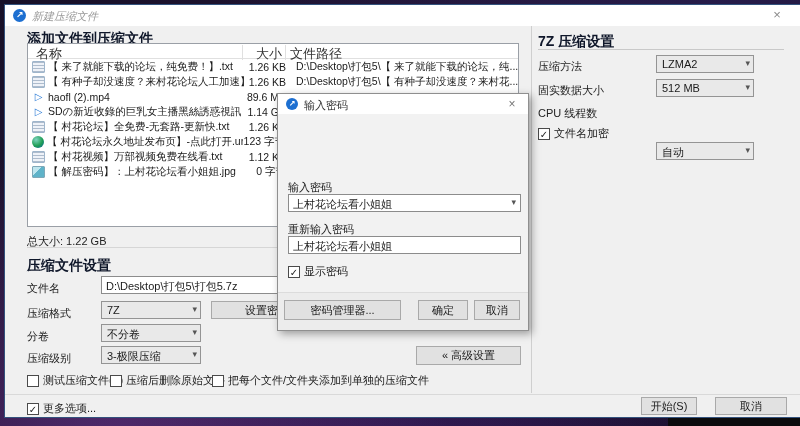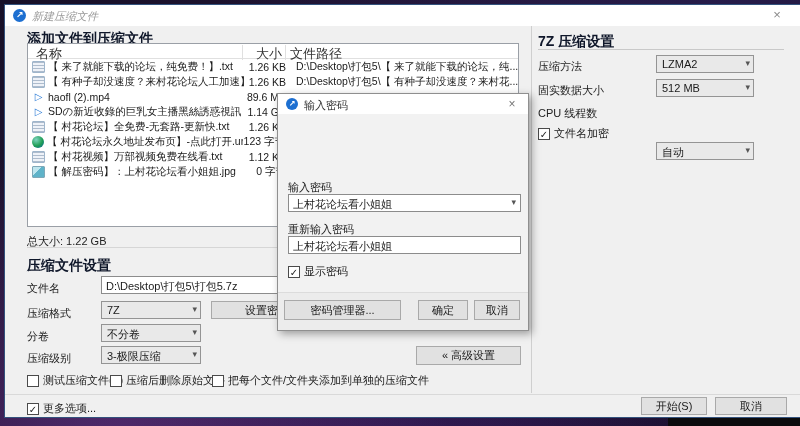--- a/index.html
+++ b/index.html
@@ -193,21 +193,21 @@
       <span class="cb"></span>
       <span>把每个文件/文件夹添加到单独的压缩文件</span>
     </div>
 
     <div id="bottom-sep"></div>
 
     <div class="cbrow" style="left:22px; top:396px;">
       <span class="cb">✓</span>
       <span>更多选项...</span>
     </div>
-    <div class="btn" style="left:636px; top:392px; width:66px; height:18px; line-height:16px;">开始(S)</div>
+    <div class="btn" style="left:636px; top:392px; width:56px; height:18px; line-height:16px;">开始(S)</div>
     <div class="btn" style="left:710px; top:392px; width:72px; height:18px; line-height:16px;">取消</div>
 
     <div id="rpanel-divider"></div>
     <div class="heading" style="left:533px; top:28px;text-align:center;">7Z 压缩设置</div>
     <div class="sep" style="left:533px; top:44px; width:246px; background:#c9c9c9;"></div>
 
     <div class="lbl" style="left:533px; top:54px;">压缩方法</div>
     <div class="dropdown" style="left:651px; top:50px; width:98px; height:18px;">
       <span>LZMA2</span>
       <span class="arrow">▾</span>

